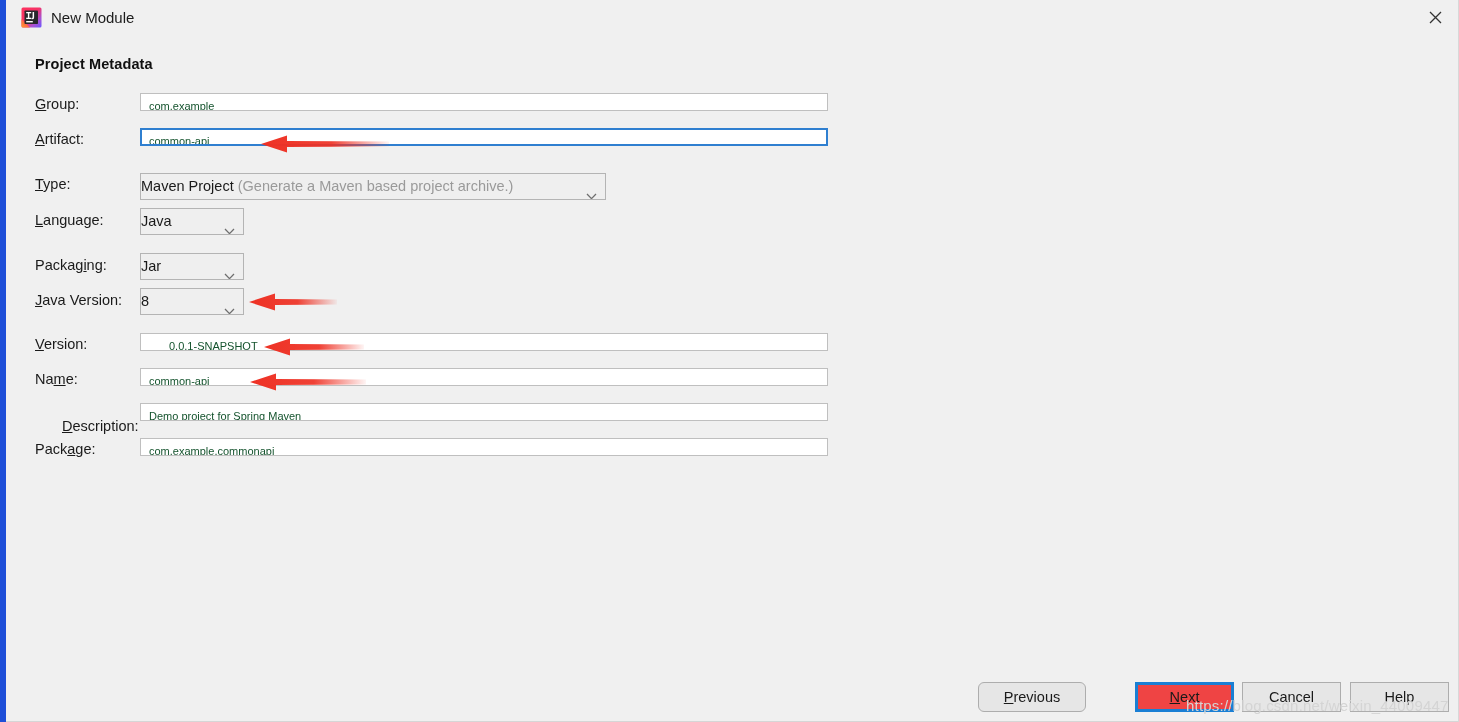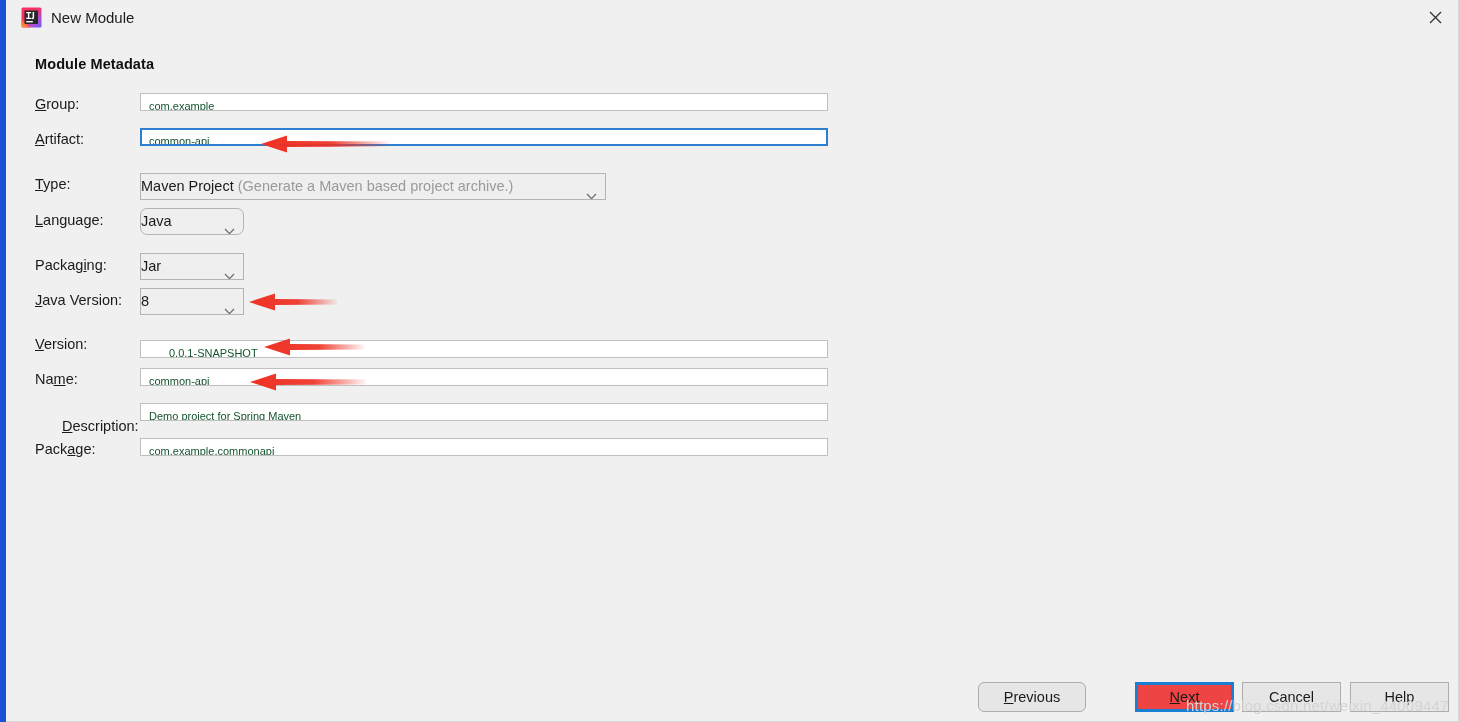--- a/index.html
+++ b/index.html
@@ -219,45 +219,45 @@
 
     <span id="title-text">New Module</span>
 
     <div id="close-button">
       <svg width="13" height="13" viewBox="0 0 13 13">
         <path d="M1 1 L12 12 M12 1 L1 12" stroke="#333333" stroke-width="1.3" fill="none"></path>
       </svg>
     </div>
   </div>
 
-  <div id="section-title">Module Metadata</div>
+  <div id="section-title">Project Metadata</div>
 
   <div id="form-area">
       <div class="field-label" style="top: 96px;"><span class="mn">G</span>roup:</div>
       <div class="text-input" style="top: 93px; left: 134px; width: 688px;"><span>com.example</span></div>
       <div class="field-label" style="top: 131px;"><span class="mn">A</span>rtifact:</div>
       <div class="text-input focused" style="top: 128px; left: 134px; width: 688px;"><span>common-api</span></div>
       <div class="field-label" style="top: 176px;"><span class="mn">T</span>ype:</div>
       <div class="combo" style="top: 173px; left: 134px; width: 466px;"><span>Maven Project</span> <span class="hint"> (Generate a Maven based project archive.)</span><span class="chev"><svg width="11" height="7" viewBox="0 0 11 7">
             <path d="M1 1 L5.5 5.6 L10 1" stroke="#6e6e6e" stroke-width="1.3" fill="none"></path>
           </svg></span></div>
       <div class="field-label" style="top: 212px;"><span class="mn">L</span>anguage:</div>
-      <div class="combo" style="top: 208px; left: 134px; width: 104px; border-radius: 7px;"><span>Java</span><span class="chev"><svg width="11" height="7" viewBox="0 0 11 7">
+      <div class="combo" style="top: 208px; left: 134px; width: 104px;"><span>Java</span><span class="chev"><svg width="11" height="7" viewBox="0 0 11 7">
             <path d="M1 1 L5.5 5.6 L10 1" stroke="#6e6e6e" stroke-width="1.3" fill="none"></path>
           </svg></span></div>
       <div class="field-label" style="top: 257px;">Packag<span class="mn">i</span>ng:</div>
       <div class="combo" style="top: 253px; left: 134px; width: 104px;"><span>Jar</span><span class="chev"><svg width="11" height="7" viewBox="0 0 11 7">
             <path d="M1 1 L5.5 5.6 L10 1" stroke="#6e6e6e" stroke-width="1.3" fill="none"></path>
           </svg></span></div>
       <div class="field-label" style="top: 292px;"><span class="mn">J</span>ava Version:</div>
       <div class="combo" style="top: 288px; left: 134px; width: 104px;"><span>8</span><span class="chev"><svg width="11" height="7" viewBox="0 0 11 7">
             <path d="M1 1 L5.5 5.6 L10 1" stroke="#6e6e6e" stroke-width="1.3" fill="none"></path>
           </svg></span></div>
       <div class="field-label" style="top: 336px;"><span class="mn">V</span>ersion:</div>
-      <div class="text-input" style="top: 340px; left: 134px; width: 688px; padding-left: 28px;"><span>0.0.1-SNAPSHOT</span></div>
+      <div class="text-input" style="top: 333px; left: 134px; width: 688px; padding-left: 28px;"><span>0.0.1-SNAPSHOT</span></div>
       <div class="field-label" style="top: 371px;">Na<span class="mn">m</span>e:</div>
       <div class="text-input" style="top: 368px; left: 134px; width: 688px;"><span>common-api</span></div>
       <div class="field-label" style="top: 418px; margin-left: 27px;"><span class="mn">D</span>escription:</div>
       <div class="text-input" style="top: 403px; left: 134px; width: 688px;"><span>Demo project for Spring Maven</span></div>
       <div class="field-label" style="top: 441px;">Pack<span class="mn">a</span>ge:</div>
       <div class="text-input" style="top: 438px; left: 134px; width: 688px;"><span>com.example.commonapi</span></div>
     </div>
 
   <div id="arrow-layer">
       <div class="arrow" style="left: 255px; top: 133px; width: 128px; height: 22px;"><svg width="128" height="22" viewBox="0 0 128 22">

